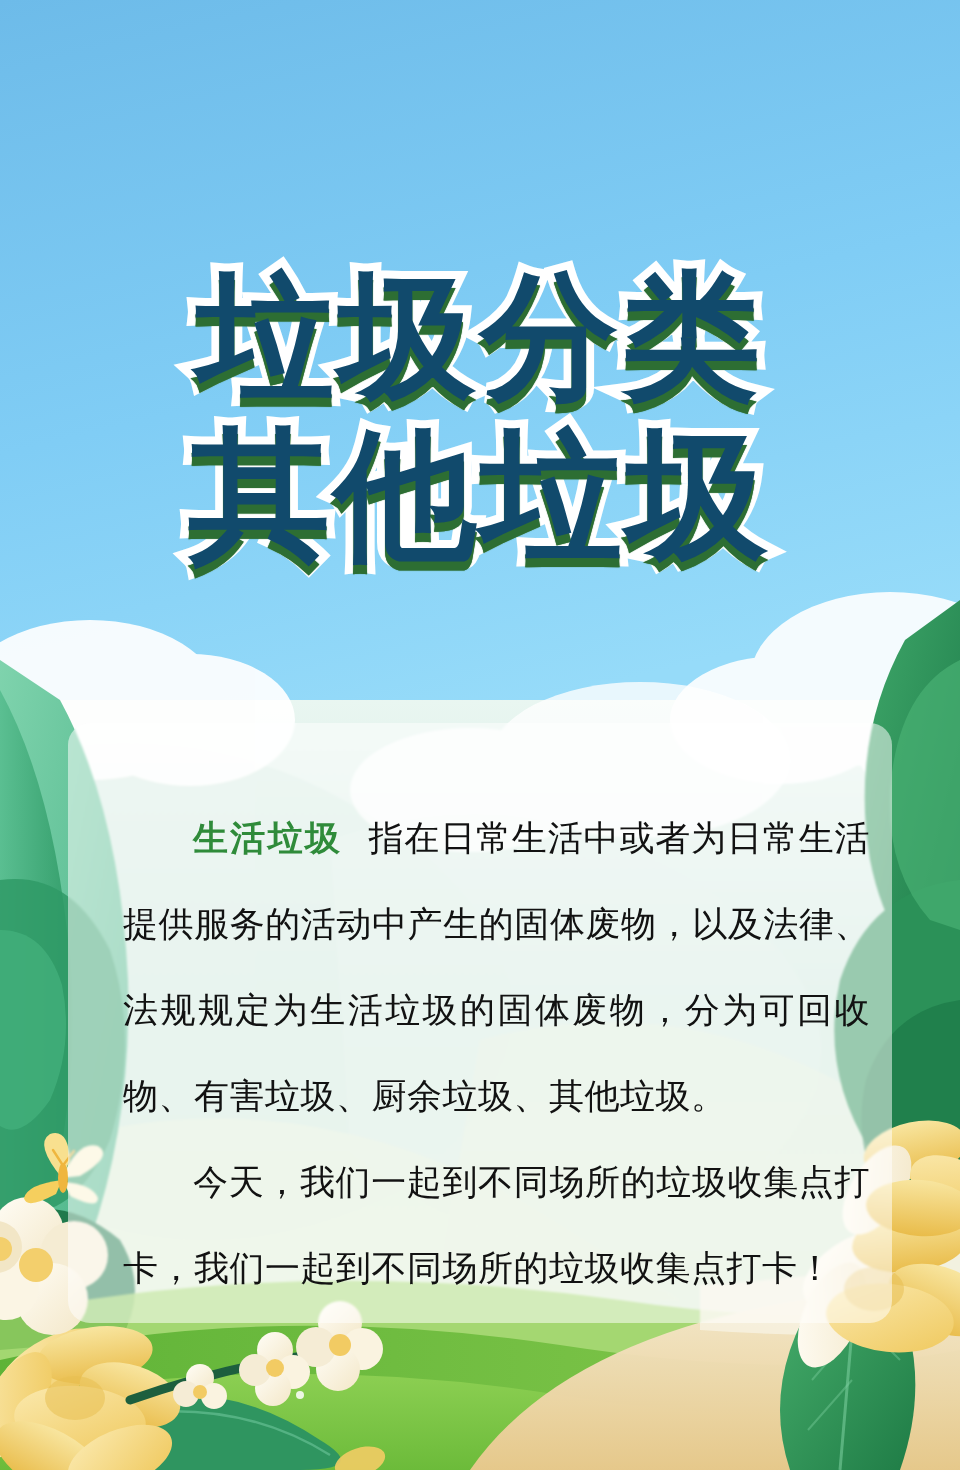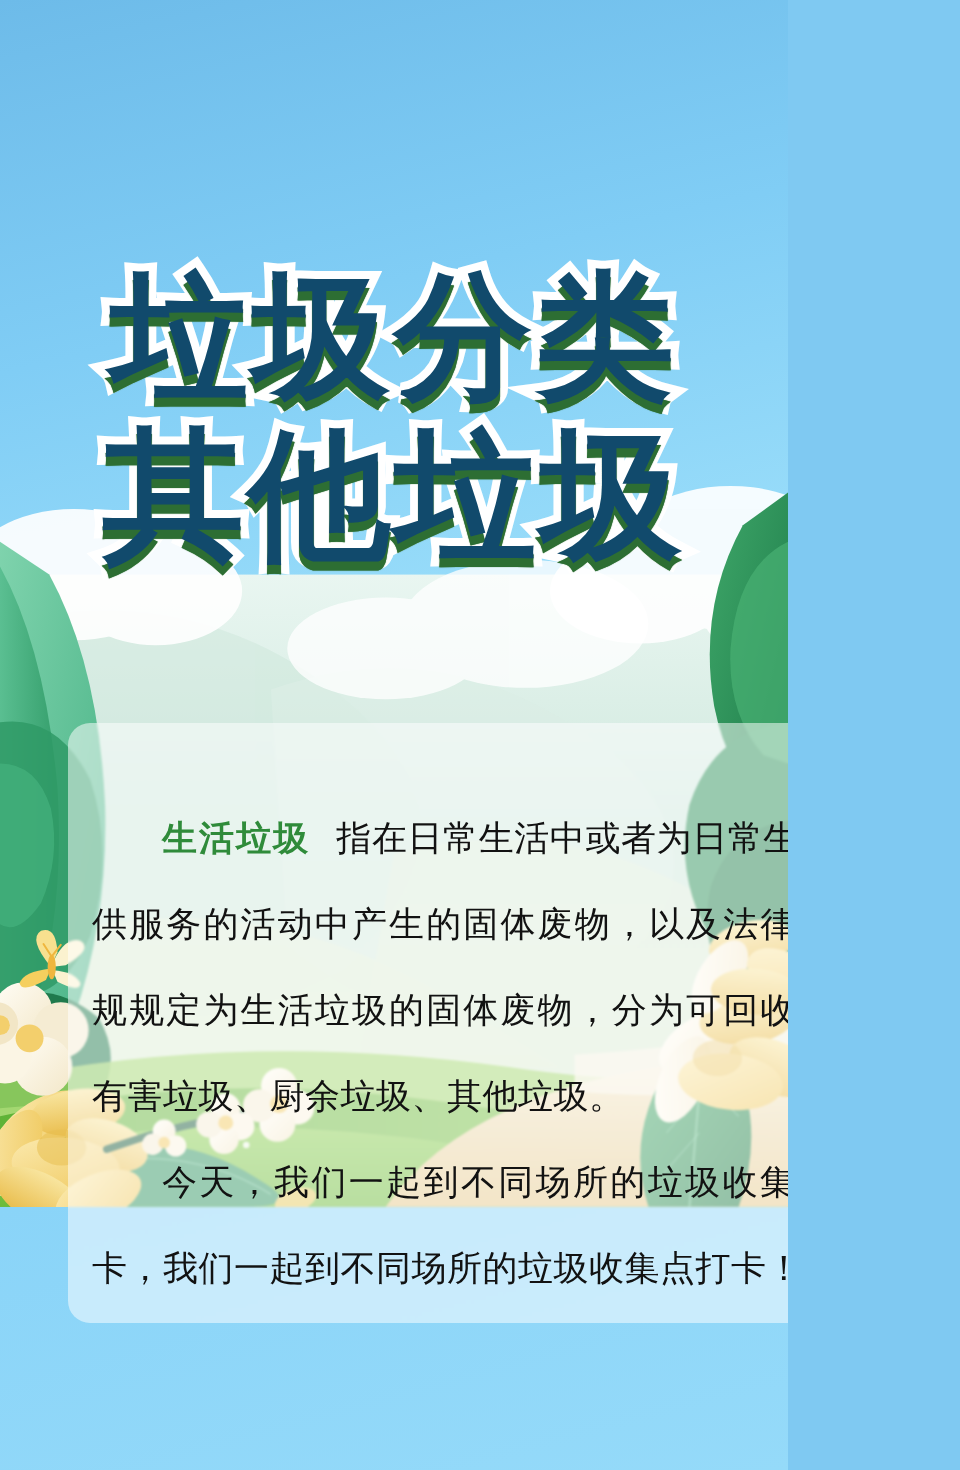--- a/index.html
+++ b/index.html
@@ -2,21 +2,21 @@
 <html><head>
 <meta charset="utf-8">
 <style>
   html,body{margin:0;padding:0;}
   body{
     width:960px;height:1470px;overflow:hidden;
     font-family:"DejaVu Sans","Liberation Sans",sans-serif;
     background:#7fc9f2;
   }
   #poster{
-    position:relative;width:788px;height:1470px;overflow:hidden;
+    position:relative;width:960px;height:1470px;overflow:hidden;
     background:linear-gradient(165deg,#6fbcea 0%,#79c6f2 38%,#8ad4f8 72%,#95daf9 100%);
   }
   .layer{position:absolute;inset:0;}
   svg.layer{display:block;}
 
   
   #title-block{
     position:absolute;left:0;right:0;top:268px;
     text-align:center;z-index:30;
     pointer-events:none;
@@ -54,21 +54,21 @@
     z-index:28;
     font-size:35px;
     line-height:86px;
     color:#121212;
     text-align:justify;
     text-justify:inter-character;
     font-family:"DejaVu Sans","Liberation Sans",sans-serif;
     letter-spacing:0.5px;
   }
   #body-text p{margin:0;text-indent:0;}
-  #body-text p.indent{text-indent:70px;}
+  #body-text p.indent{text-indent:70px;margin-left:31px;}
   .term{
     color:#2f8b3a;font-weight:700;letter-spacing:2px;
     margin-right:26px;
   }
 </style>
 </head>
 <body>
 
 <div id="poster">
 

